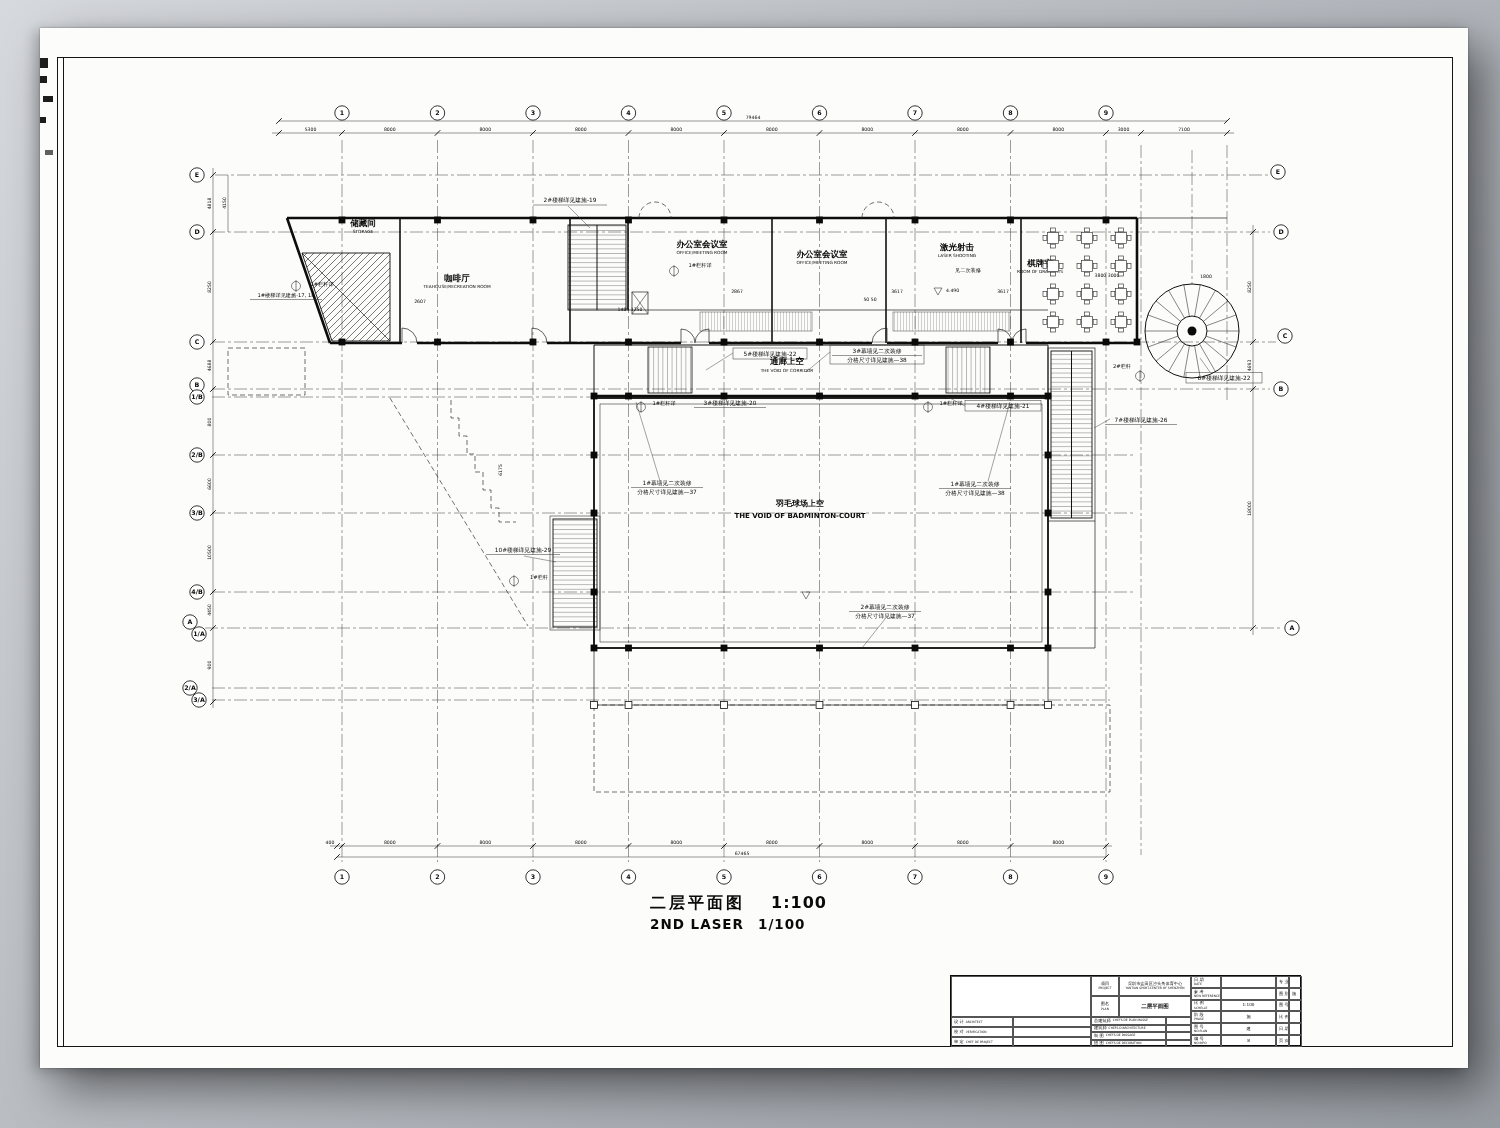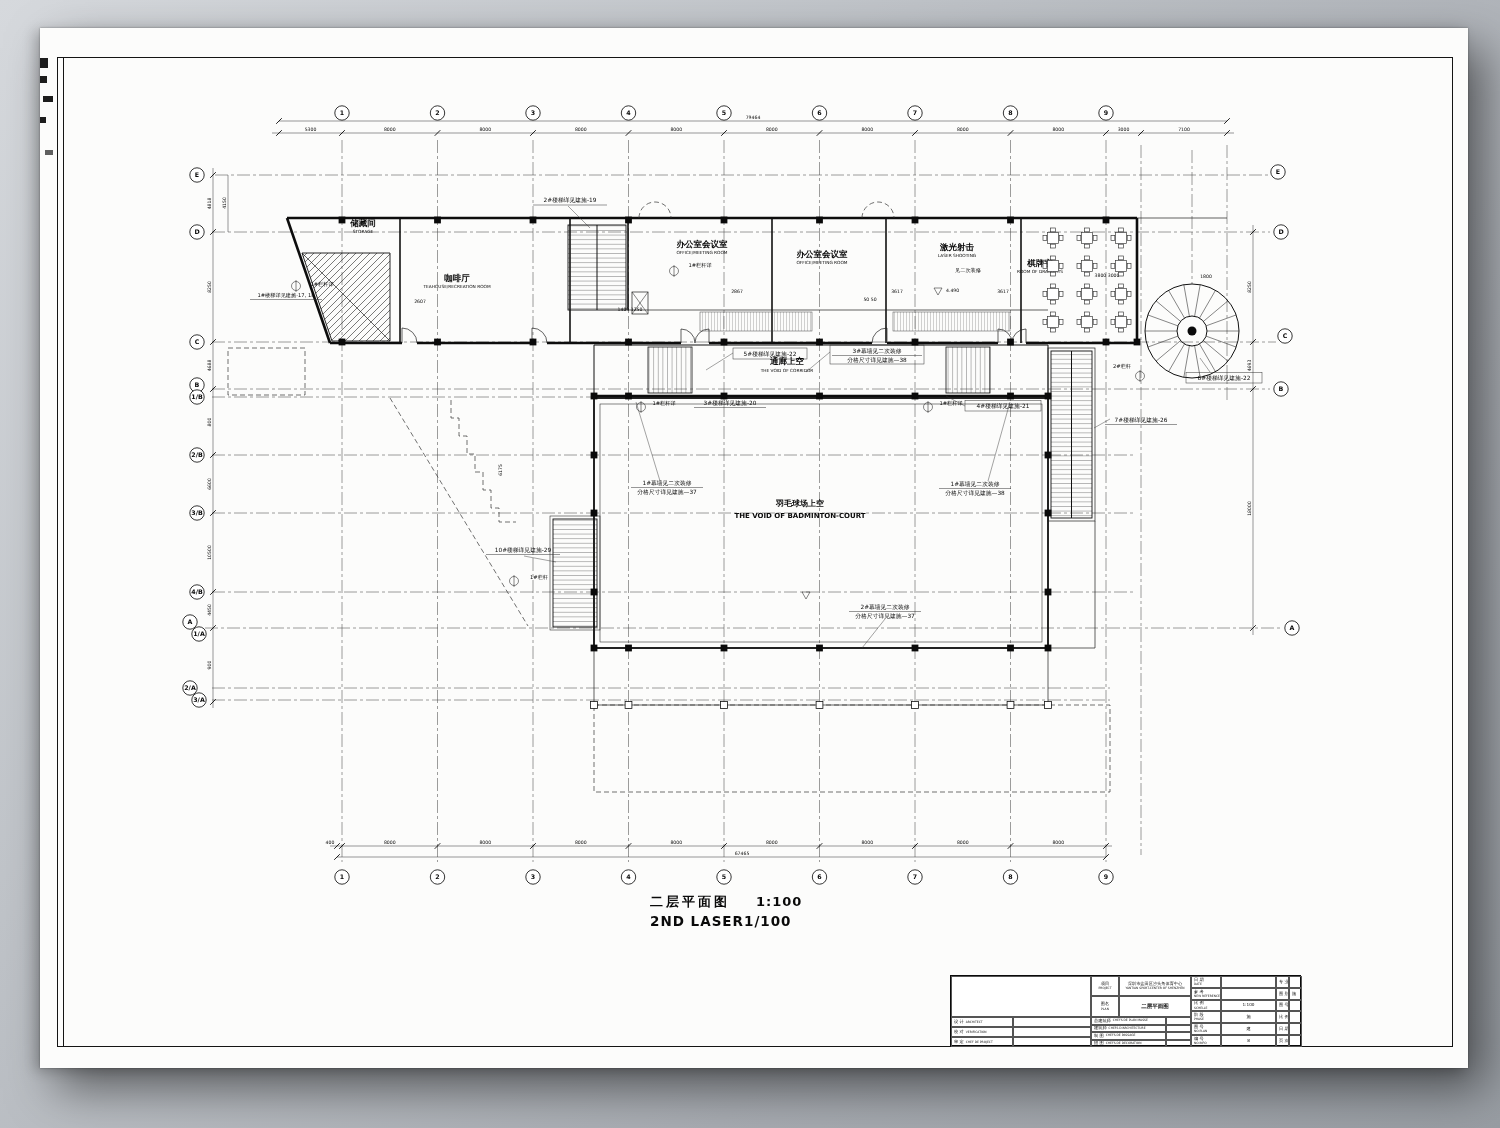--- a/index.html
+++ b/index.html
@@ -34,24 +34,24 @@
   .bubt{font-size:6.3px;text-anchor:middle;font-weight:bold}
   .room{font-size:8.5px;font-weight:bold;text-anchor:middle}
   .roomEn{font-size:4.3px;text-anchor:middle}
   .courtZh{font-size:8px;font-weight:bold;text-anchor:middle}
   .courtEn{font-size:7px;font-weight:bold;text-anchor:middle}
   .note{font-size:5.8px;text-anchor:middle}
   .noteS{font-size:5.2px;text-anchor:middle}
 
   
   .main-title{position:absolute;left:650px;top:893px;z-index:3;color:#0a0a0a}
-  .t1{font-size:13px;font-weight:bold;letter-spacing:3px}
+  .t1{font-size:16px;font-weight:bold;letter-spacing:3px}
   .tsc{margin-left:26px;letter-spacing:1px}
   .t2{font-size:13.5px;font-weight:bold;margin-top:2px;letter-spacing:1px}
-  .tsc2{}
+  .tsc2{margin-left:14px}
 
   
   .tb{position:absolute;left:950px;top:975px;width:351px;height:71px;border:1.4px solid #0a0a0a;
       background:#fff;z-index:3;font-size:4px;line-height:1;color:#111}
   .tb .c{position:absolute;border:.5px solid #555;display:flex;align-items:center;gap:2px;
          padding-left:2px;overflow:hidden}
   .tb .cc{justify-content:center;padding-left:0}
   .tb .col{flex-direction:column;justify-content:center;gap:1px}
   .tb .zh{font-size:4.2px;white-space:nowrap}
   .tb .en{font-size:3px;white-space:nowrap;letter-spacing:0}

